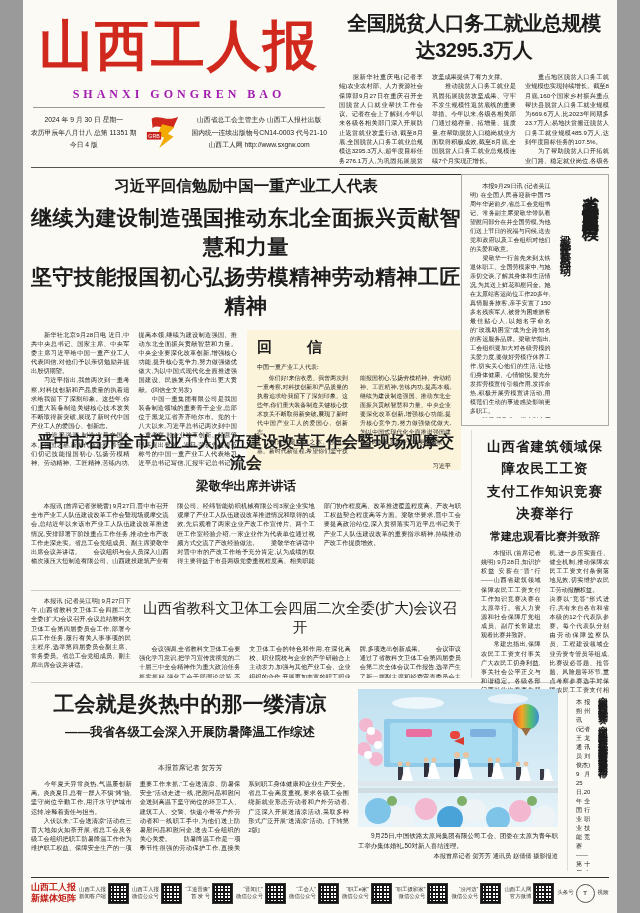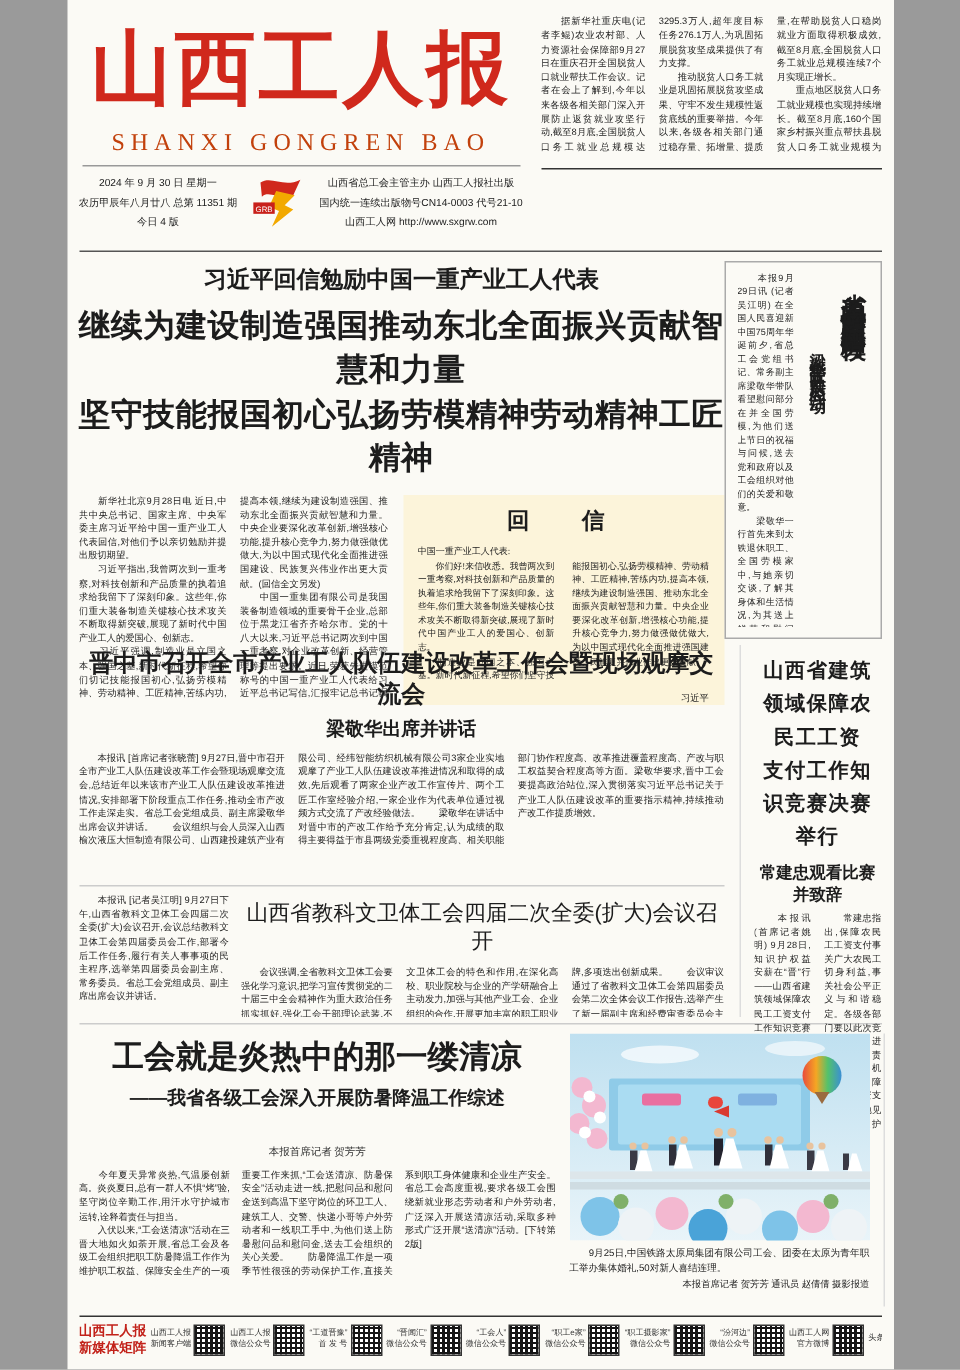--- a/index.html
+++ b/index.html
@@ -1,27 +1,27 @@
 <!DOCTYPE html>
 <html><head>
 <meta charset="utf-8">
 <style>
   html,body{margin:0;padding:0;background:#9a9a9a;}
-  .page{width:551px;height:913px;margin:0 auto;background:#fbfaf5;overflow:hidden;
+  .page{width:594px;height:913px;margin:0 auto;background:#fbfaf5;overflow:hidden;
         box-sizing:border-box;padding:6px 8px 4px;color:#1c1c1c;
         font-family:"Liberation Sans",sans-serif;}
   .justify{text-align:justify;}
   .pre{white-space:pre-line;}
 
   
   .mast-row{display:flex;gap:12px;height:158px;}
   .mast{width:296px;flex:none;display:flex;flex-direction:column;}
   .mast-title{font-size:54px;font-weight:900;color:#d0281c;text-align:center;line-height:1.5;
               font-family:"Liberation Serif",serif;letter-spacing:2px;}
-  .mast-pinyin{font-size:16px;font-weight:400;color:#c2410c;letter-spacing:4px;text-align:center;
+  .mast-pinyin{font-size:12px;font-weight:700;color:#a21caf;letter-spacing:4px;text-align:center;
                font-family:"Liberation Serif",serif;}
   .mast-sep{border-top:1px solid #999;margin:5px 2px 4px;}
   .mast-bottom{display:flex;align-items:center;justify-content:space-between;gap:4px;}
   .tinyblk{font-size:6.8px;line-height:1.9;text-align:center;color:#222;}
 
   
   .top-story{flex:1;min-width:0;padding-top:4px;border-bottom:1.5px solid #333;align-self:flex-start;}
   .top-h{font-size:20px;font-weight:900;text-align:center;margin:0 0 8px;letter-spacing:-0.5px;}
   .cols3-s{column-count:3;column-gap:9px;font-size:6.2px;line-height:1.5;height:102px;overflow:hidden;}
 
@@ -30,21 +30,21 @@
 
   
   .band1{display:flex;gap:0;height:252px;}
   .lead{width:430px;flex:none;}
   .lead-kicker{font-size:15.5px;font-weight:800;text-align:center;margin:2px 0 6px;}
   .lead-h{font-size:21px;font-weight:900;text-align:center;line-height:1.4;letter-spacing:0.5px;}
   .lead-body{display:flex;gap:10px;margin-top:9px;}
   .lead-cols{width:206px;flex:none;column-count:2;column-gap:9px;font-size:6.2px;line-height:1.48;
              height:140px;overflow:hidden;}
   .letter{flex:1;background:#fcf4da;padding:8px 10px;height:140px;box-sizing:border-box;overflow:hidden;}
-  .letter-h{font-size:15px;font-weight:900;text-align:center;letter-spacing:10px;margin:0 0 6px;}
+  .letter-h{font-size:15px;font-weight:900;letter-spacing:10px;margin:0 0 6px;}
   .letter-sal{font-size:6px;font-family:"Liberation Serif",serif;margin-bottom:2px;}
   .letter-cols{column-count:2;column-gap:12px;font-size:5.9px;line-height:1.55;height:84px;overflow:hidden;
                font-family:"Liberation Serif",serif;}
   .letter-sign{text-align:right;font-size:6.2px;line-height:1.7;margin-top:3px;
                font-family:"Liberation Serif",serif;}
   .visit{flex:1;border:1px solid #aaa;padding:7px 8px;display:flex;gap:7px;box-sizing:border-box;}
   .visit-body{flex:1;font-size:6px;line-height:1.5;overflow:hidden;}
   .visit-sub{writing-mode:vertical-rl;font-size:11px;font-weight:700;letter-spacing:3px;margin-top:44px;}
   .visit-title{writing-mode:vertical-rl;font-size:17px;font-weight:900;letter-spacing:2px;line-height:1.2;}
 
@@ -121,20 +121,21 @@
         </span>
         <div class="tinyblk">
           <div>山西省总工会主管主办  山西工人报社出版</div>
           <div>国内统一连续出版物号CN14-0003  代号21-10</div>
           <div>山西工人网  http://www.sxgrw.com</div>
         </div>
       </div>
     </div>
 
     <article class="top-story">
+      <h1 class="top-h">全国脱贫人口务工就业总规模达3295.3万人</h1>
       <div class="cols3-s justify pre"><span>　　据新华社重庆电(记者李鲲)农业农村部、人力资源社会保障部9月27日在重庆召开全国脱贫人口就业帮扶工作会议。记者在会上了解到,今年以来各级各相关部门深入开展防止返贫就业攻坚行动,截至8月底,全国脱贫人口务工就业总规模达3295.3万人,超年度目标任务276.1万人,为巩固拓展脱贫攻坚成果提供了有力支撑。
 　　推动脱贫人口务工就业是巩固拓展脱贫攻坚成果、守牢不发生规模性返贫底线的重要举措。今年以来,各级各相关部门通过稳存量、拓增量、提质量,在帮助脱贫人口稳岗就业方</span><span>面取得积极成效,截至8月底,全国脱贫人口务工就业总规模连续7个月实现正增长。
 　　重点地区脱贫人口务工就业规模也实现持续增长。截至8月底,160个国家乡村振兴重点帮扶县脱贫人口务工就业规模为669.6万人,比2023年同期多23.7万人;易地扶贫搬迁脱贫人口务工就业规模485.9万人,达到年度目标任务的107.5%。
 　　为了帮助脱贫人口开拓就业门路、稳定就业岗位,各级各相关部门通过用足政策着力“稳岗”,挖掘就业潜力“拓岗”等举措,以国家乡村振兴重点</span><span>帮扶县、易地扶贫搬迁安置区为重点,积极开展劳务协作提质行动、“春风行动”,举办“点对点”输送,提高外出务工组织化程度;联合大型就业平台机构开展“雨露计划”就业帮扶公益行动、百日千万招聘专项行动,不断拓展就业新空间。
 　　此外,不断加大脱贫地区劳务品牌培育力度,择优推荐参加全国劳务协作暨劳务品牌发展大会,提升劳务品牌知名度、影响力,带动一大批脱贫人口拥有一技之长,实现收入增长。</span></div>
     </article>
   </div>
 
   <hr class="rule-heavy">
 

